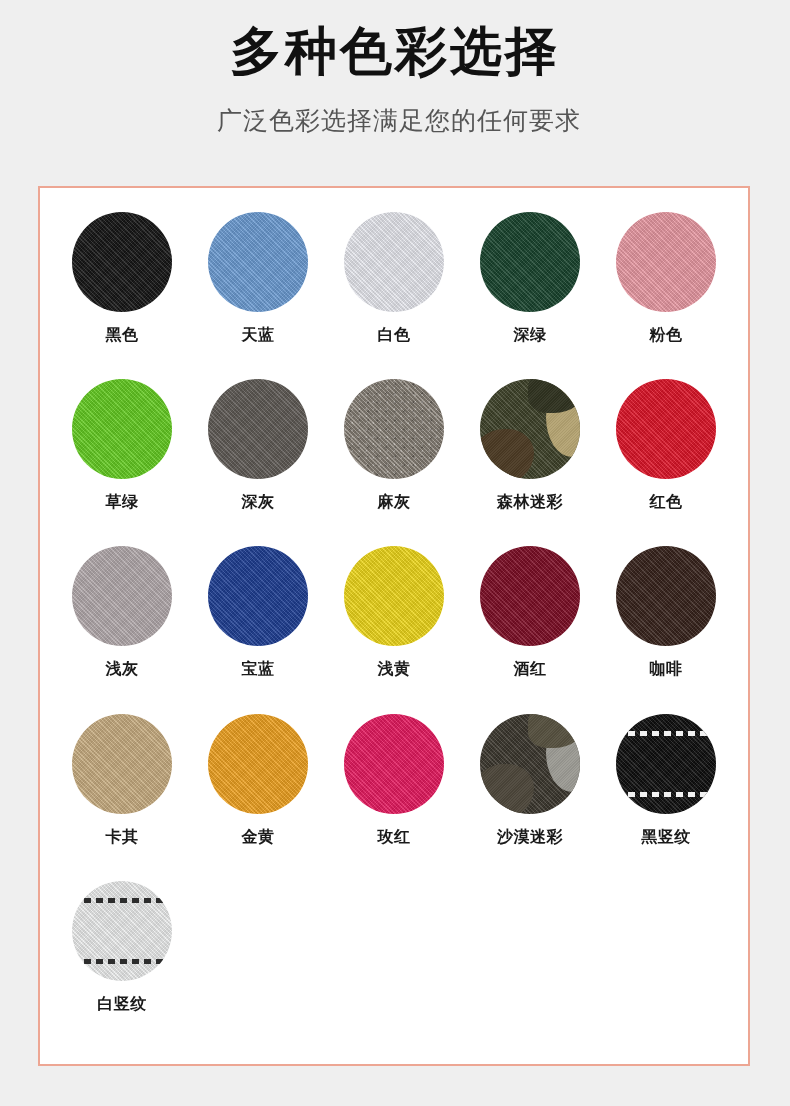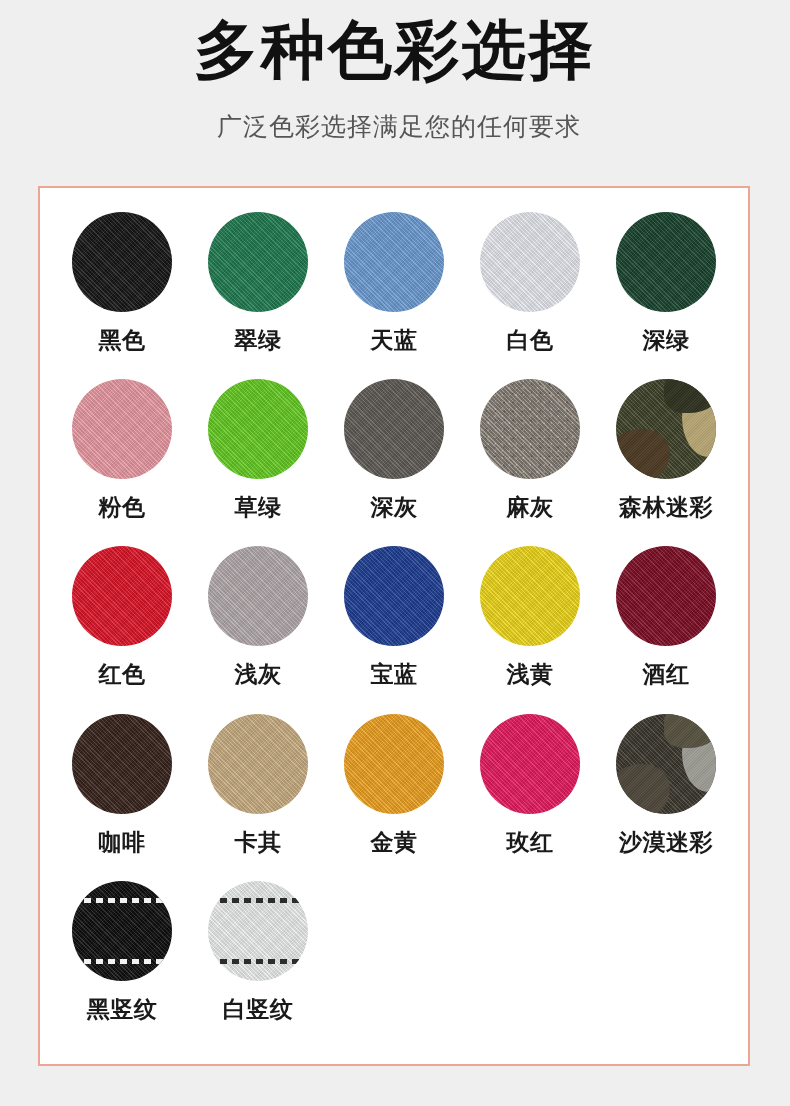--- a/index.html
+++ b/index.html
@@ -20,26 +20,26 @@
     height: 1106px;
     box-sizing: border-box;
   }
 
   
   .header {
     padding-top: 14px;
     text-align: center;
   }
   .title {
-    font-size: 64px;
+    font-size: 52px;
     font-weight: bold;
     color: #111111;
     letter-spacing: 3px;
     line-height: 1.15;
-    margin: 0;
+    margin: 8px;
     padding: 0 0 0 0;
   }
   .subtitle {
     margin: 22px 0 0 0;
     font-size: 25px;
     color: #555555;
     letter-spacing: 1px;
     font-weight: normal;
     padding-left: 8px;
   }
@@ -165,21 +165,21 @@
     background-image: repeating-linear-gradient(90deg,
       #f2f2f2 0px, #f2f2f2 7px, transparent 7px, transparent 12px);
   }
   .stitch.dark {
     background-image: repeating-linear-gradient(90deg,
       #2c2c2c 0px, #2c2c2c 7px, transparent 7px, transparent 12px);
   }
 
   .label {
     margin-top: 13px;
-    font-size: 23px;
+    font-size: 16px;
     font-weight: bold;
     color: #1a1a1a;
     letter-spacing: 0.5px;
     white-space: nowrap;
   }
 </style>
 </head>
 <body>
 
 <div class="page">
@@ -189,24 +189,20 @@
     <p class="subtitle">广泛色彩选择满足您的任何要求</p>
   </div>
 
   <div class="swatch-frame">
     <div class="grid" id="swatch-grid">
         <div class="cell">
           <div class="swatch" style="background-color: rgb(21, 21, 21);"></div>
           <div class="label">黑色</div>
         </div>
         <div class="cell">
-          <div class="swatch" style="background-color: rgb(30, 122, 79);"></div>
-          <div class="label">翠绿</div>
-        </div>
-        <div class="cell">
           <div class="swatch" style="background-color: rgb(107, 155, 210);"></div>
           <div class="label">天蓝</div>
         </div>
         <div class="cell">
           <div class="swatch" style="background-color: rgb(231, 232, 238);"></div>
           <div class="label">白色</div>
         </div>
         <div class="cell">
           <div class="swatch" style="background-color: rgb(23, 67, 44);"></div>
           <div class="label">深绿</div>

